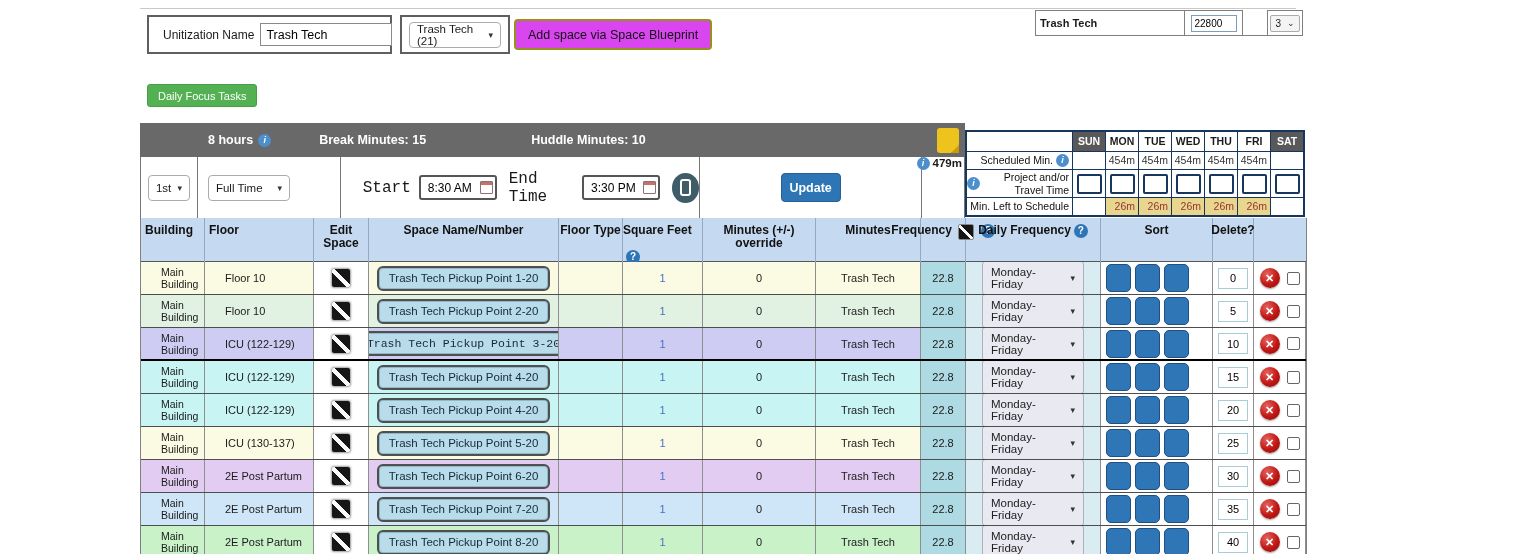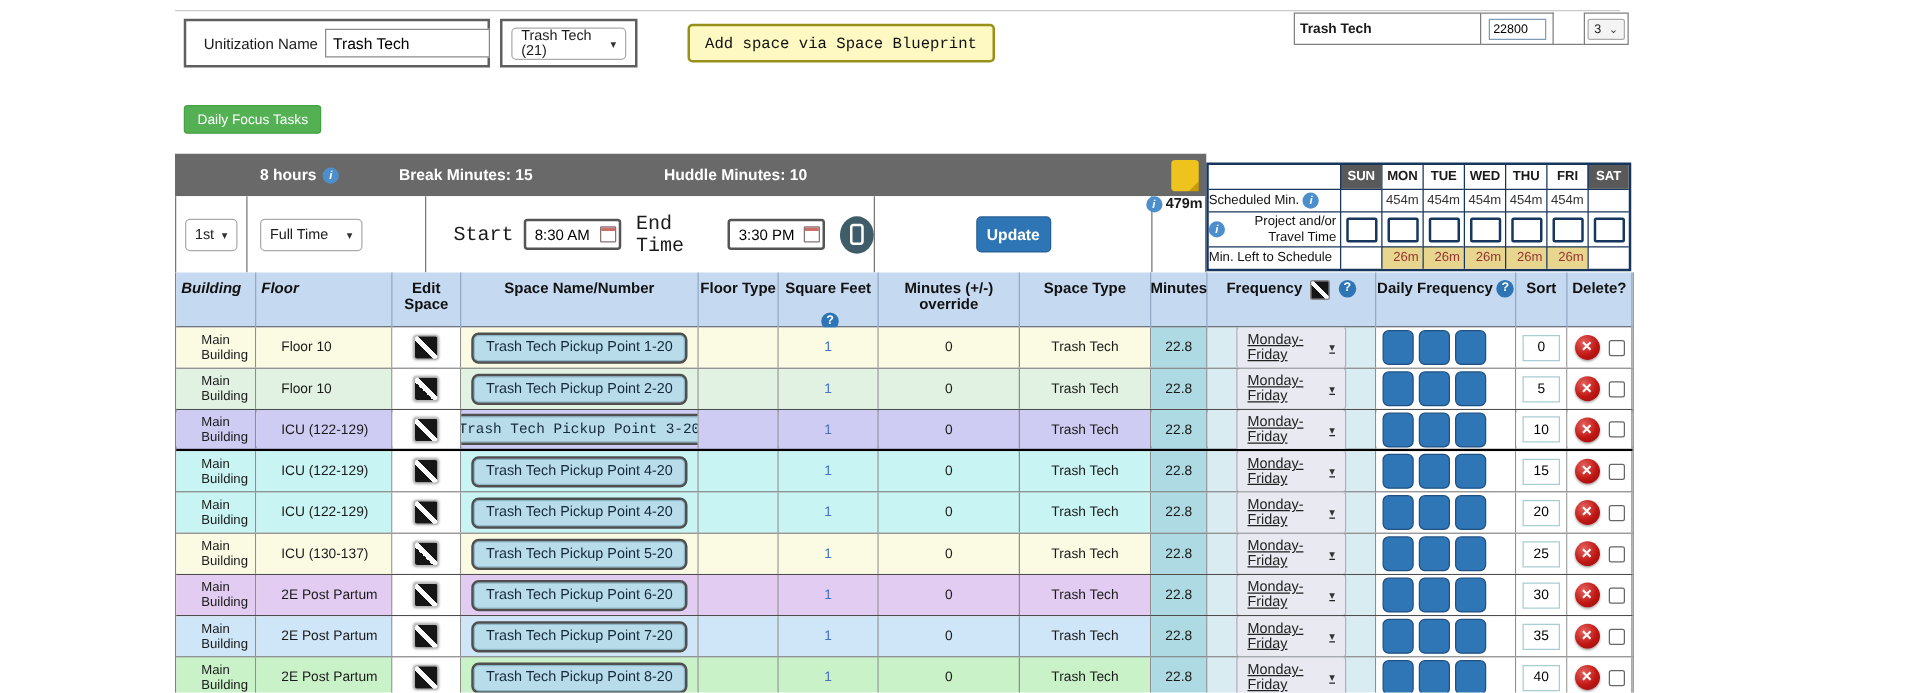--- a/index.html
+++ b/index.html
@@ -21,23 +21,23 @@
     padding-left:5px; margin-left:6px; font-family:inherit; }
 
   
   .bp-box { left:400px; top:15px; width:110px; height:39px; border:2px solid #5f5f5f;
     display:flex; align-items:center; justify-content:center; background:#fff; }
   .select-like { background:#fff; border:1px solid #ababab; border-radius:4px; height:26px;
     display:flex; align-items:center; justify-content:space-between; padding:0 7px;
     font-size:11.5px; cursor:default; }
   .caret { font-size:9px; color:#333; margin-left:6px; }
 
-  .add-space-btn { left:514px; top:19px; height:31px; padding:0 12px; background:#fef9c3;
+  .add-space-btn { left:514px; top:19px; height:31px; padding:0 12px; background:#d946ef;
     border:2px solid #97911b; border-radius:4px; font-size:12.5px; color:#111;
-    display:flex; align-items:center; font-family:Liberation Mono, monospace;margin-left:36px; }
+    display:flex; align-items:center; font-family:Liberation Sans, sans-serif; }
 
   
   .mini-table { left:1035px; top:10px; height:26px; display:flex; }
   .mini-name { width:150px; border:1px solid #808080; font-weight:bold; font-size:11px;
     line-height:24px; padding-left:4px; background:#fff; }
   .mini-qty { width:58px; border:1px solid #808080; border-left:none; display:flex;
     align-items:center; justify-content:center; }
   .mini-qty input { width:46px; height:17px; border:1px solid #7f9db9; font-size:10px;
     padding-left:3px; font-family:inherit; }
   .mini-gap { width:24px; border-bottom:1px solid #808080; }
@@ -88,39 +88,39 @@
   .total-min .info-icon { margin:0 3px 0 0; }
 
   
   .week-table { left:965px; top:130px; border:2px solid #17365d; background:#fff;
     display:grid; grid-template-columns:105px repeat(7,33px); grid-template-rows:19px 18px 28px 18px; }
   .wk-cell { border-left:1px solid #17365d; border-top:1px solid #17365d; font-size:10.5px; overflow:hidden; }
   .wk-first-col { border-left:none; }
   .wk-first-row { border-top:none; }
   .wk-day { font-weight:bold; text-align:center; line-height:18px; font-size:10.5px; }
   .wk-weekend { background:#595959; color:#fff; }
-  .wk-label { display:flex; align-items:center; text-align:right;
+  .wk-label { display:flex; align-items:center; justify-content:flex-end; text-align:right;
     padding-right:3px; line-height:1.15; color:#111; }
   .wk-label .info-icon { margin:0 0 0 3px; flex:none; }
   .wk-label .info-icon.pre { margin:0 3px 0 0; }
   .wk-val { text-align:right; padding-right:3px; line-height:17px; color:#333; }
   .wk-hl { background:#e8d68f; color:#943634; }
   .wk-input-cell { display:flex; align-items:center; justify-content:center; }
   .wk-input { width:25px; height:20px; border:2px solid #17375e; border-radius:2px; padding:0; }
 
   
   .main-table { left:140px; top:218px; width:1167px;
     border-left:1px solid #808080; border-right:1px solid #808080; background:#fff;
     --cols:64px 109px 55px 190px 64px 80px 113px 105px 45px 135px 112px 41px 52px; }
   .thead { display:grid; grid-template-columns:var(--cols); height:44px; background:#c5d9f1;
     border-bottom:1px solid #555; font-weight:bold; font-size:12px; color:#111; }
   .th { border-right:1px solid #93a9c4; display:flex; align-items:flex-start;
     justify-content:center; padding-top:6px; text-align:center; line-height:1.1; }
-  .th.left { justify-content:flex-start; padding-left:4px;font-style:italic; }
-  .th.stack { flex-direction:column; align-items:center; gap:13px; }
+  .th.left { justify-content:flex-start; padding-left:4px; }
+  .th.stack { flex-direction:column; align-items:flex-start; gap:13px; }
   .th .q-icon { margin-left:3px; }
   .q-icon { display:inline-block; width:14px; height:14px; border-radius:50%; background:#2e75b6;
     color:#fff; font-size:10px; font-weight:bold; line-height:14px; text-align:center; flex:none; }
   .hdr-edit-icon { width:16px; height:16px; border-radius:2px; border:1px solid #888;
     background:linear-gradient(45deg,#161616 40%,#fafafa 40%,#fafafa 56%,#161616 56%);
     margin:0 4px 0 6px; flex:none; }
 
   .row { display:grid; grid-template-columns:var(--cols); height:33px;
     border-bottom:1px solid #4d4d4d; font-size:11px; }
   .row.selected { box-shadow:inset 0 2px 0 #000, inset 0 -2px 0 #000; border-bottom:2px solid #000; }
@@ -130,23 +130,23 @@
   .td.bldg { font-size:10.5px; }
   .edit-icon { width:20px; height:20px; border-radius:3px; border:1px solid #b5b5b5;
     background:linear-gradient(45deg,#161616 40%,#fafafa 40%,#fafafa 56%,#161616 56%);
     box-shadow:0 0 2px #999; }
   .space-btn { height:25px; padding:0 10px; background:#b9dcea; border:2px solid #4f4f4f;
     border-radius:6px; font-size:11.5px; color:#15293a; box-shadow:inset 0 0 0 1px #8fb8c9;
     font-family:inherit; white-space:nowrap; }
   .sqft-link { color:#4472c4; text-decoration:none; font-size:11px; }
   .minutes-cell { background:#aedae4; font-size:11px; }
   .freq-cell { background:#d9ecf2; }
-  .freq-select { width:88px; height:24px; background:#e9e9f1; border:1px solid #b0b0bc;
+  .freq-select { width:102px; height:24px; background:#e9e9f1; border:1px solid #b0b0bc;
     border-radius:3px; font-size:11.5px; color:#222; display:flex; align-items:center;
-    justify-content:space-between; padding:16px 8px;text-decoration:underline; }
+    justify-content:space-between; padding:16px 8px; }
   .daily-cell { justify-content:flex-start; padding-left:5px; gap:4px; }
   .freq-square { width:25px; height:28px; background:#2f76b6; border:1px solid #205081; border-radius:5px; }
   .sort-input { width:30px; height:21px; border:1px solid #a9cdd4; font-size:11px;
     text-align:center; font-family:inherit; background:#fff; }
   .del-btn { width:20px; height:20px; border-radius:50%; border:none; color:#fff;
     font-size:11px; font-weight:bold; line-height:20px; text-align:center; padding:0;
     background:radial-gradient(circle at 35% 30%, #e4625e, #c01713 55%, #8f0d10);
     box-shadow:0 1px 2px rgba(0,0,0,.4); font-family:inherit; }
   .del-check { width:13px; height:13px; border:1.5px solid #666; border-radius:2px;
     background:#fff; margin-left:7px; }
@@ -291,21 +291,20 @@
     <div class="th left">Building</div>
     <div class="th left">Floor</div>
     <div class="th">Edit Space</div>
     <div class="th">Space Name/Number</div>
     <div class="th">Floor Type</div>
     <div class="th stack">
       <span>Square Feet</span>
       <span class="q-icon">?</span>
     </div>
     <div class="th">Minutes (+/-) override</div>
-    <div class="th">Space Type</div>
     <div class="th">Minutes</div>
     <div class="th">
       <span>Frequency</span>
       <span class="hdr-edit-icon"></span>
       <span class="q-icon">?</span>
     </div>
     <div class="th">
       <span>Daily Frequency</span>
       <span class="q-icon">?</span>
     </div>

